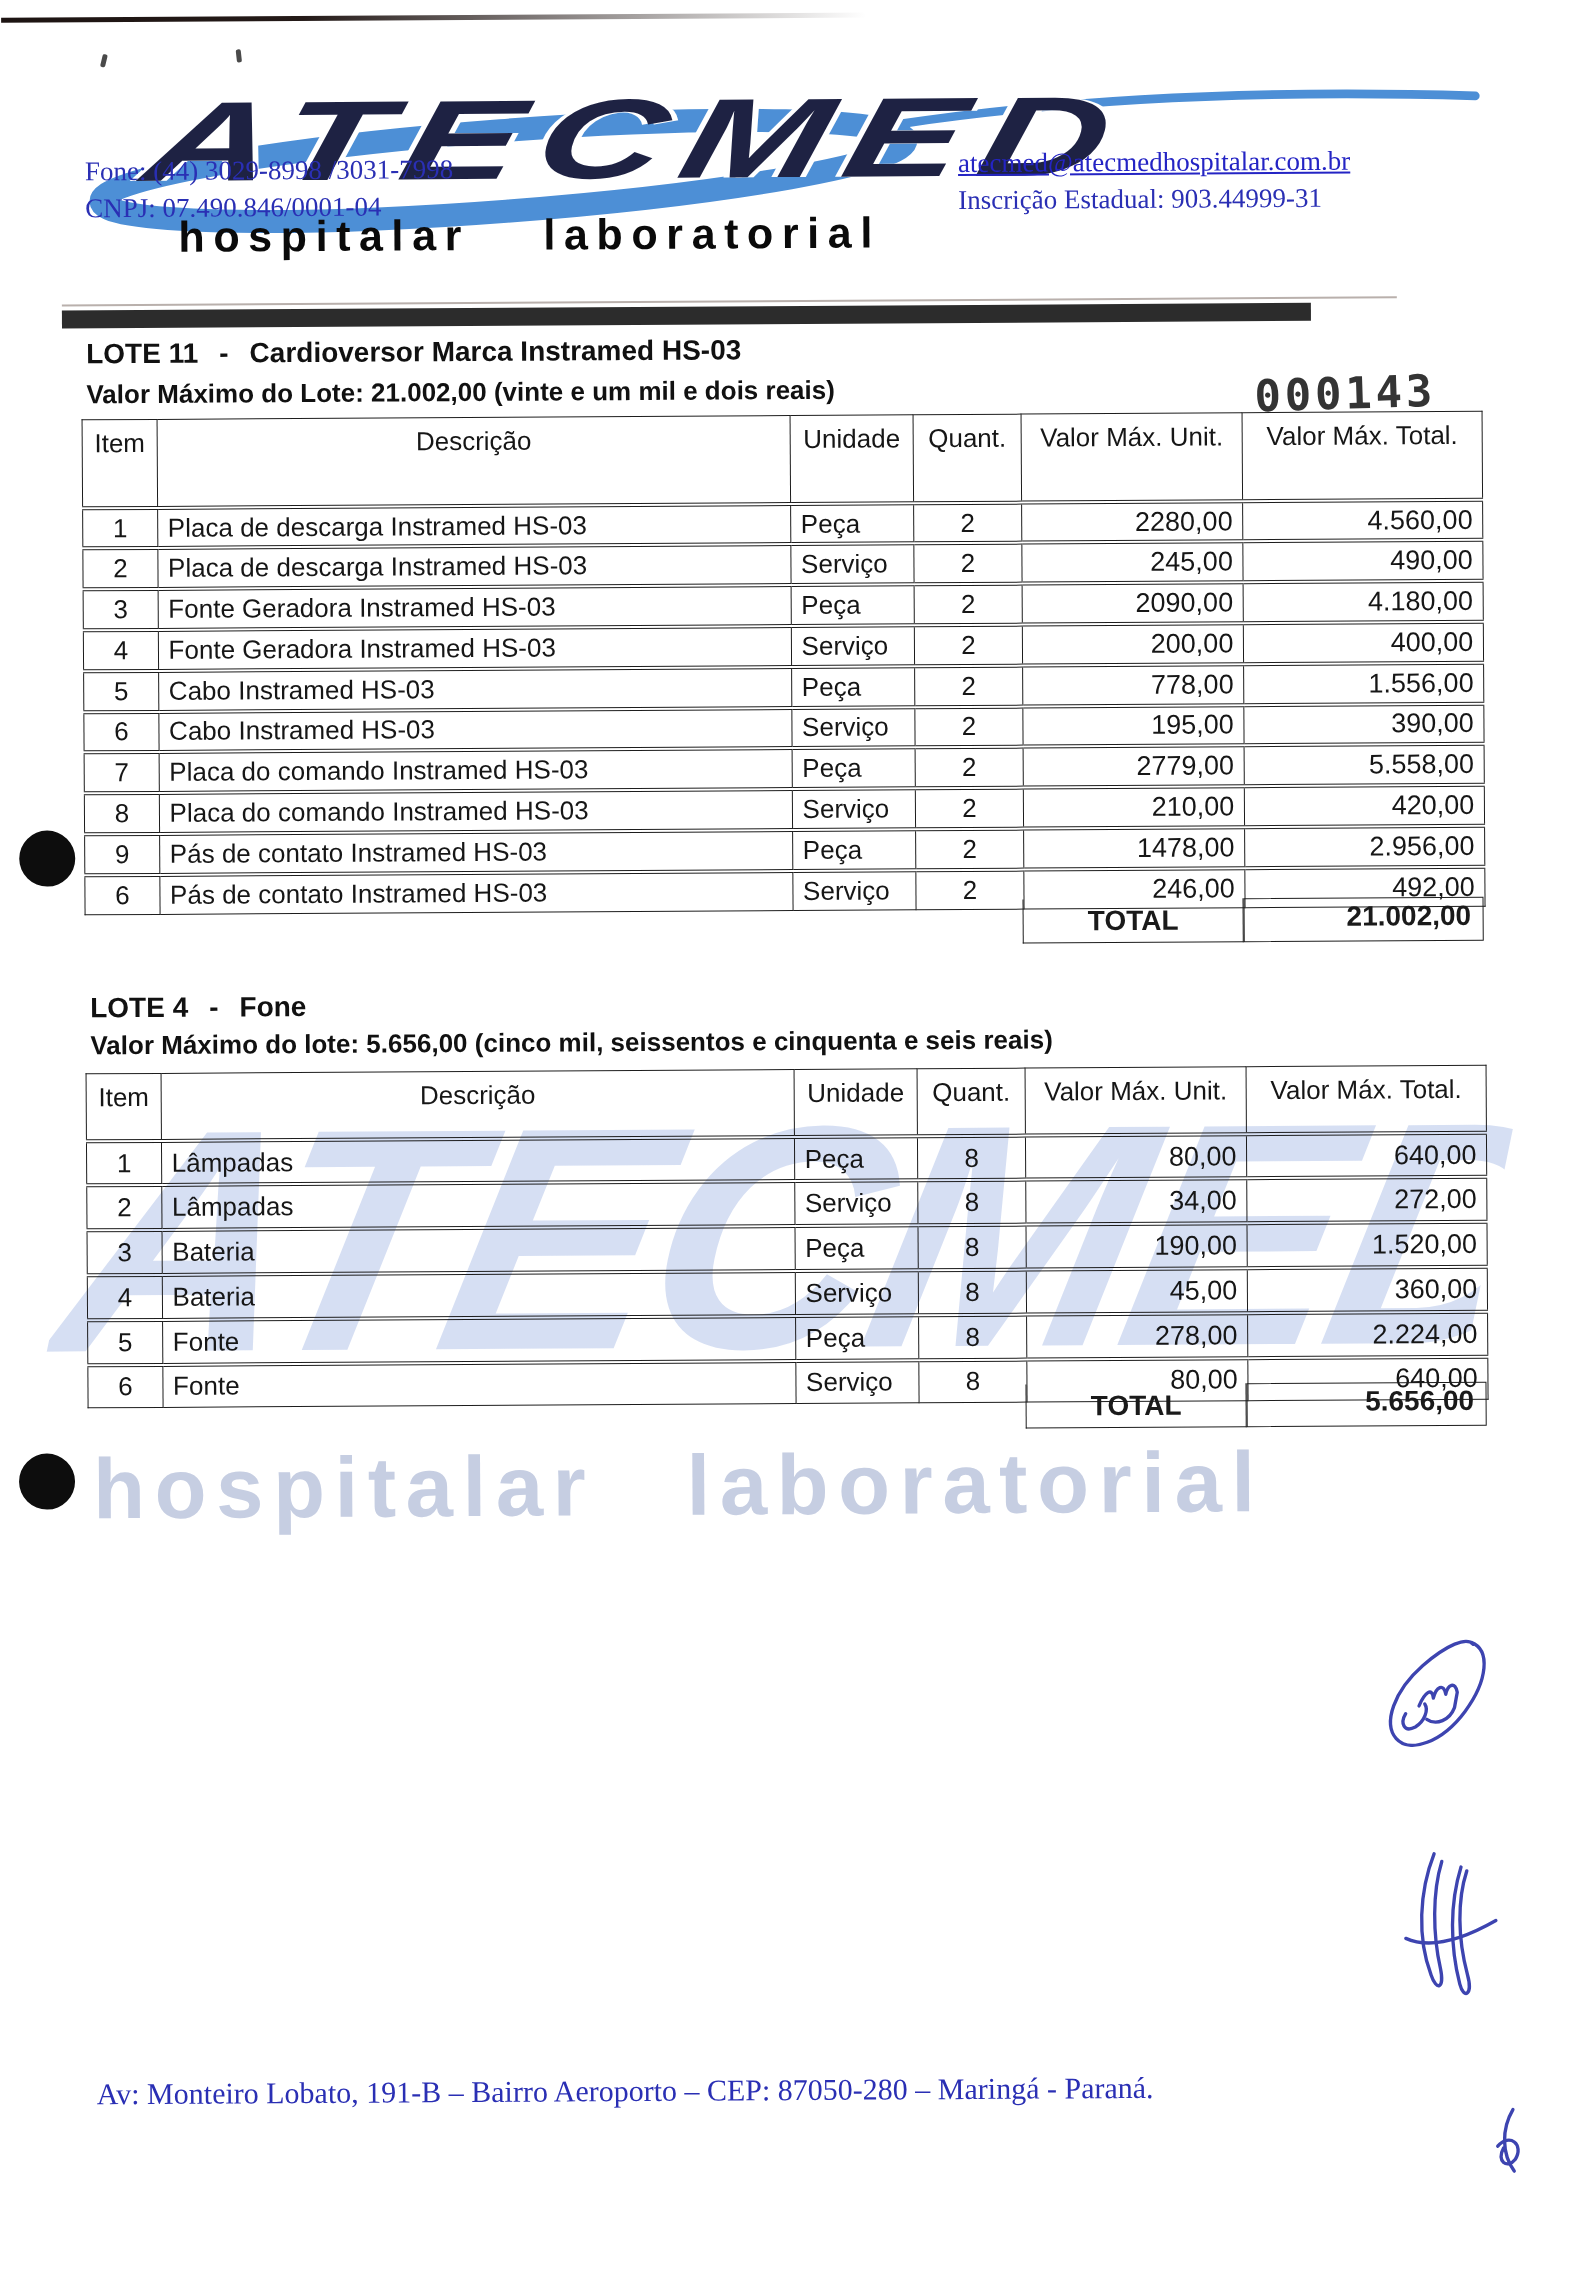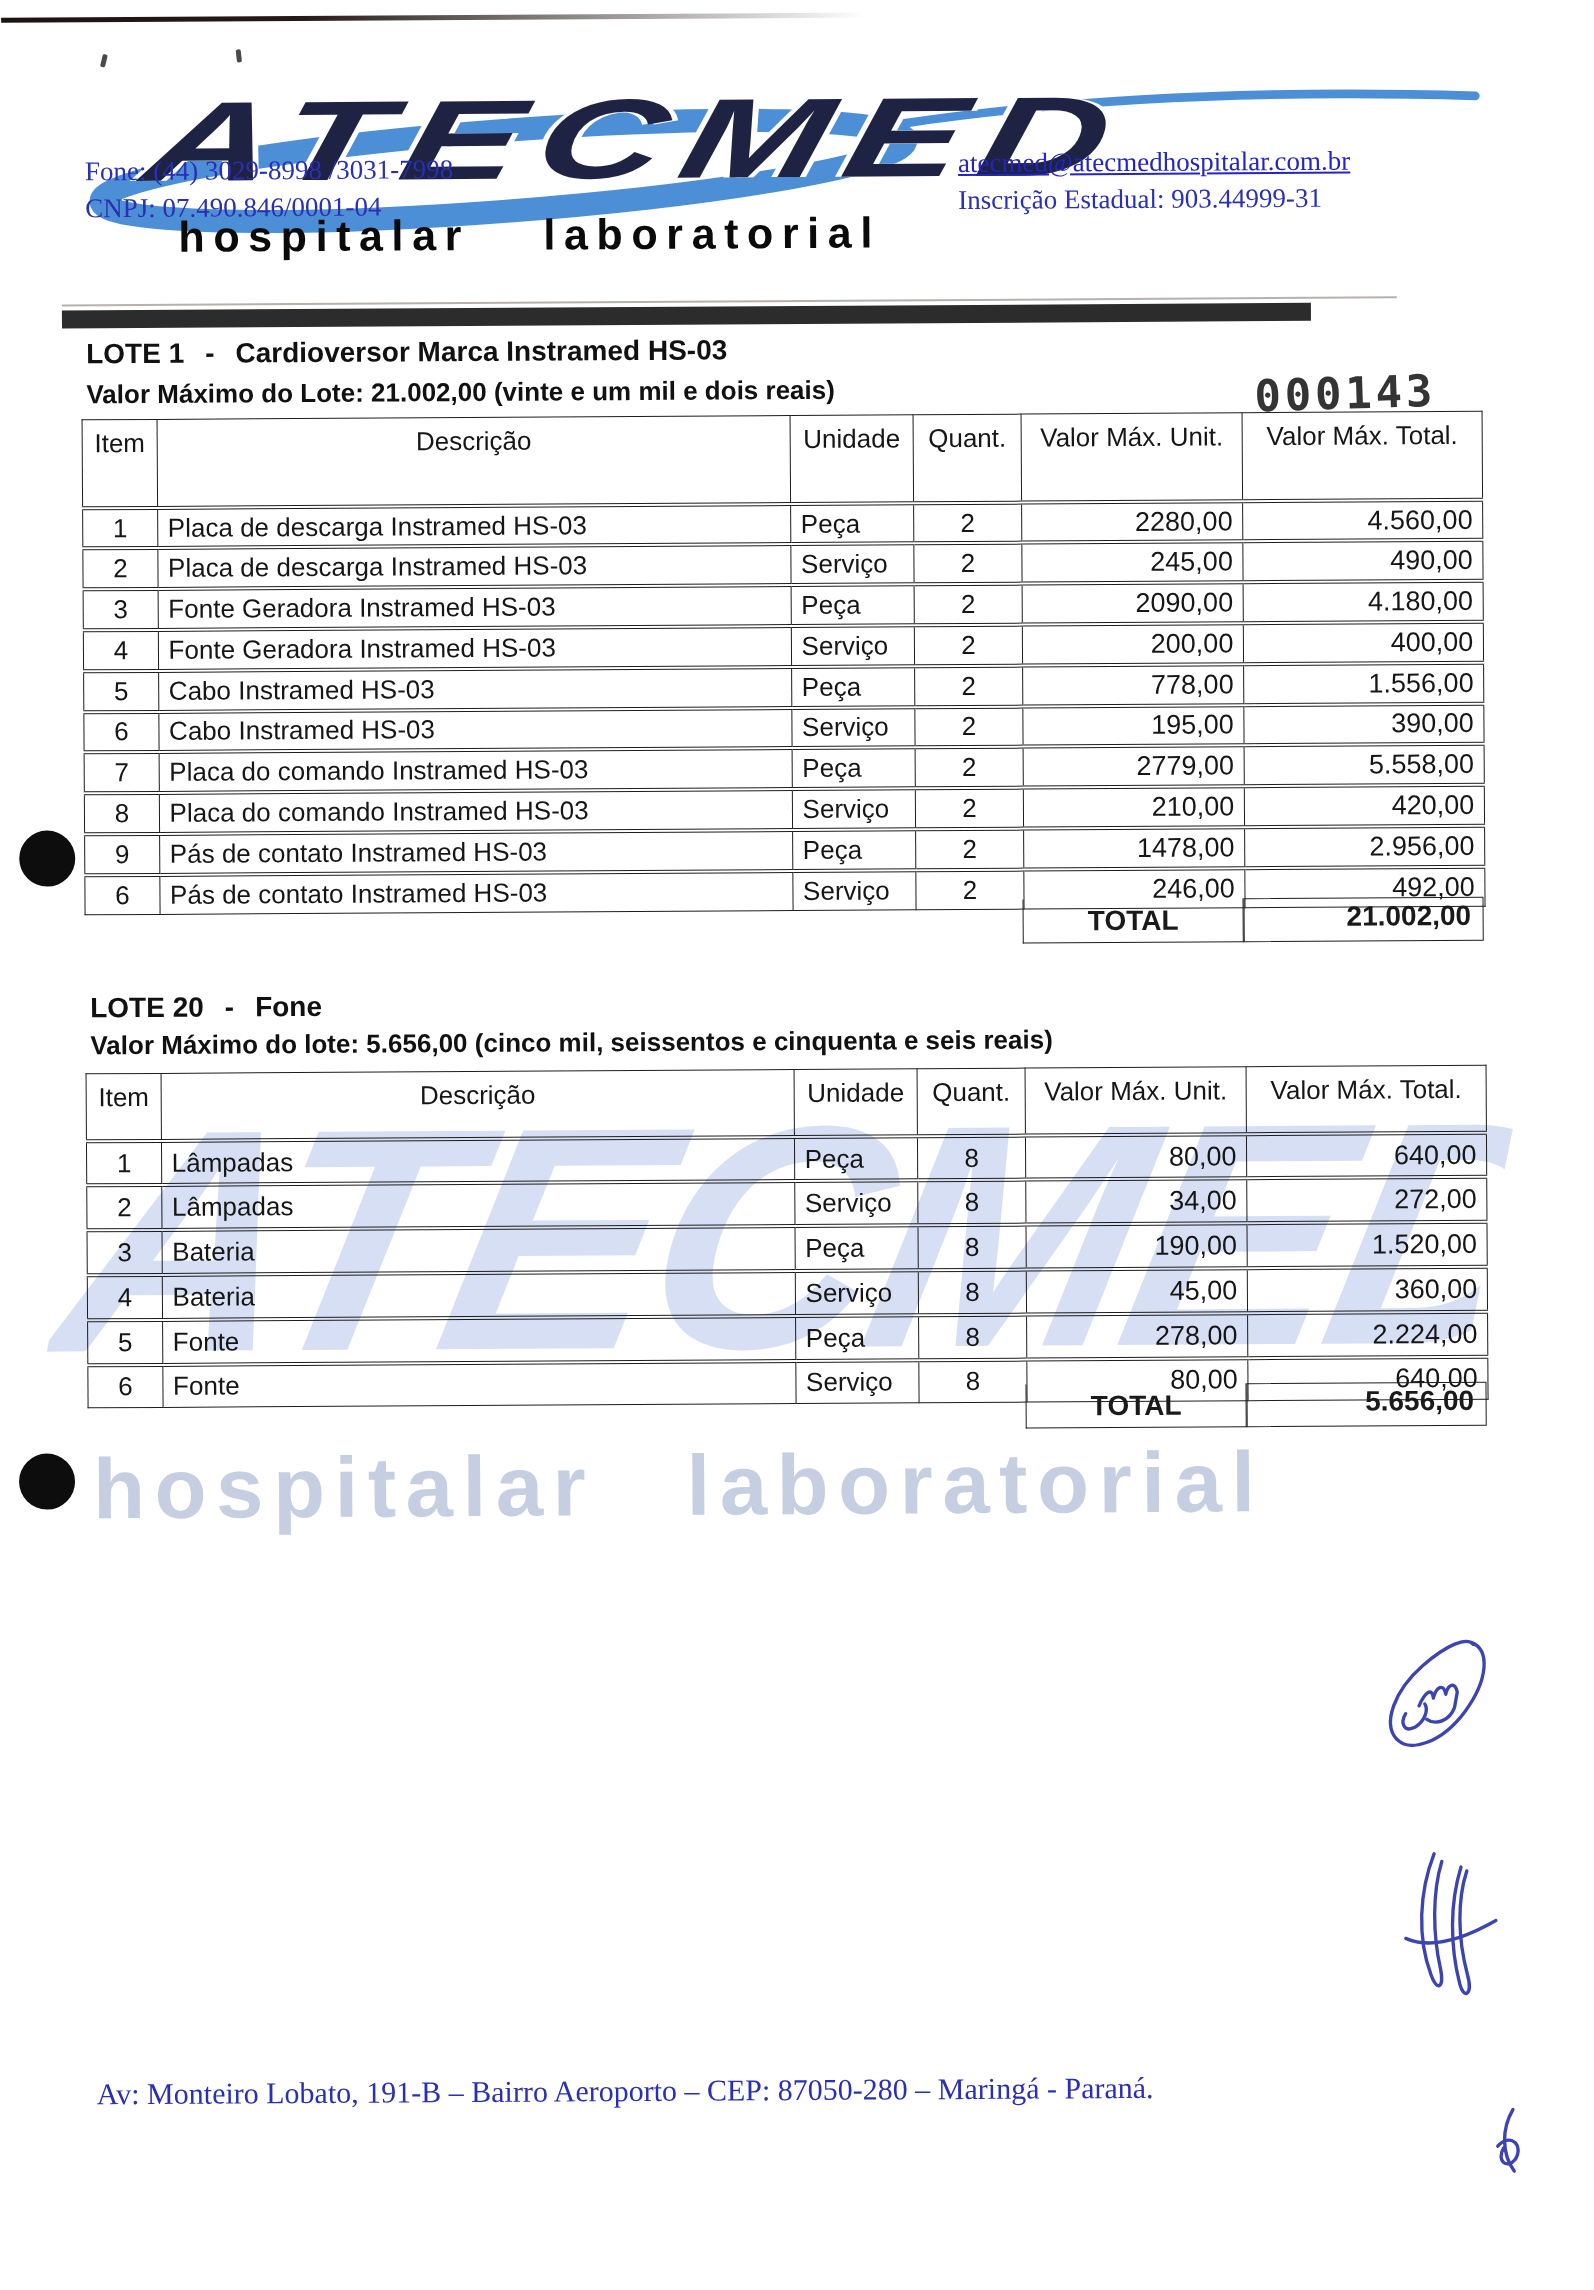--- a/index.html
+++ b/index.html
@@ -88,21 +88,21 @@
 
   <div class="contact" style="left:91px;top:152px;">Fone: (44) 3029-8998 /3031-7998</div>
   <div class="contact" style="left:91px;top:189px;">CNPJ: 07.490.846/0001-04</div>
   <div class="contact email" style="left:964px;top:149px;">atecmed@atecmedhospitalar.com.br</div>
   <div class="contact" style="left:964px;top:186px;">Inscrição Estadual: 903.44999-31</div>
 
   <div class="bar-ext"></div>
   <div class="bar"></div>
 
   <div class="lote-head" style="left:91px;top:334px;">
-    <span>LOTE 1</span><span class="dash">-</span><span>Cardioversor Marca Instramed HS-03</span>
+    <span>LOTE 11</span><span class="dash">-</span><span>Cardioversor Marca Instramed HS-03</span>
   </div>
   <div class="valor-line" style="left:91px;top:375px;">Valor Máximo do Lote: 21.002,00 (vinte e um mil e dois reais)</div>
   <div class="stamp">000143</div>
 
   <table class="quote t1" style="top:415px;">
     <colgroup>
           <col class="w0">
           <col class="w1">
           <col class="w2">
           <col class="w3">
@@ -201,21 +201,21 @@
             <td class="a-r">492,00</td>
           </tr>
         </tbody>
   </table>
   <div class="total-box" style="top:901px;">
     <div class="total-label">TOTAL</div>
     <div class="total-value">21.002,00</div>
   </div>
 
   <div class="lote-head" style="left:91px;top:988px;">
-    <span>LOTE 20</span><span class="dash">-</span><span>Fone</span>
+    <span>LOTE 4</span><span class="dash">-</span><span>Fone</span>
   </div>
   <div class="valor-line" style="left:91px;top:1026px;">Valor Máximo do lote: 5.656,00 (cinco mil, seissentos e cinquenta e seis reais)</div>
 
   <div class="wm-big">ATECMED</div>
 
   <table class="quote t2" style="top:1069px;">
     <colgroup>
           <col class="w0">
           <col class="w1">
           <col class="w2">

